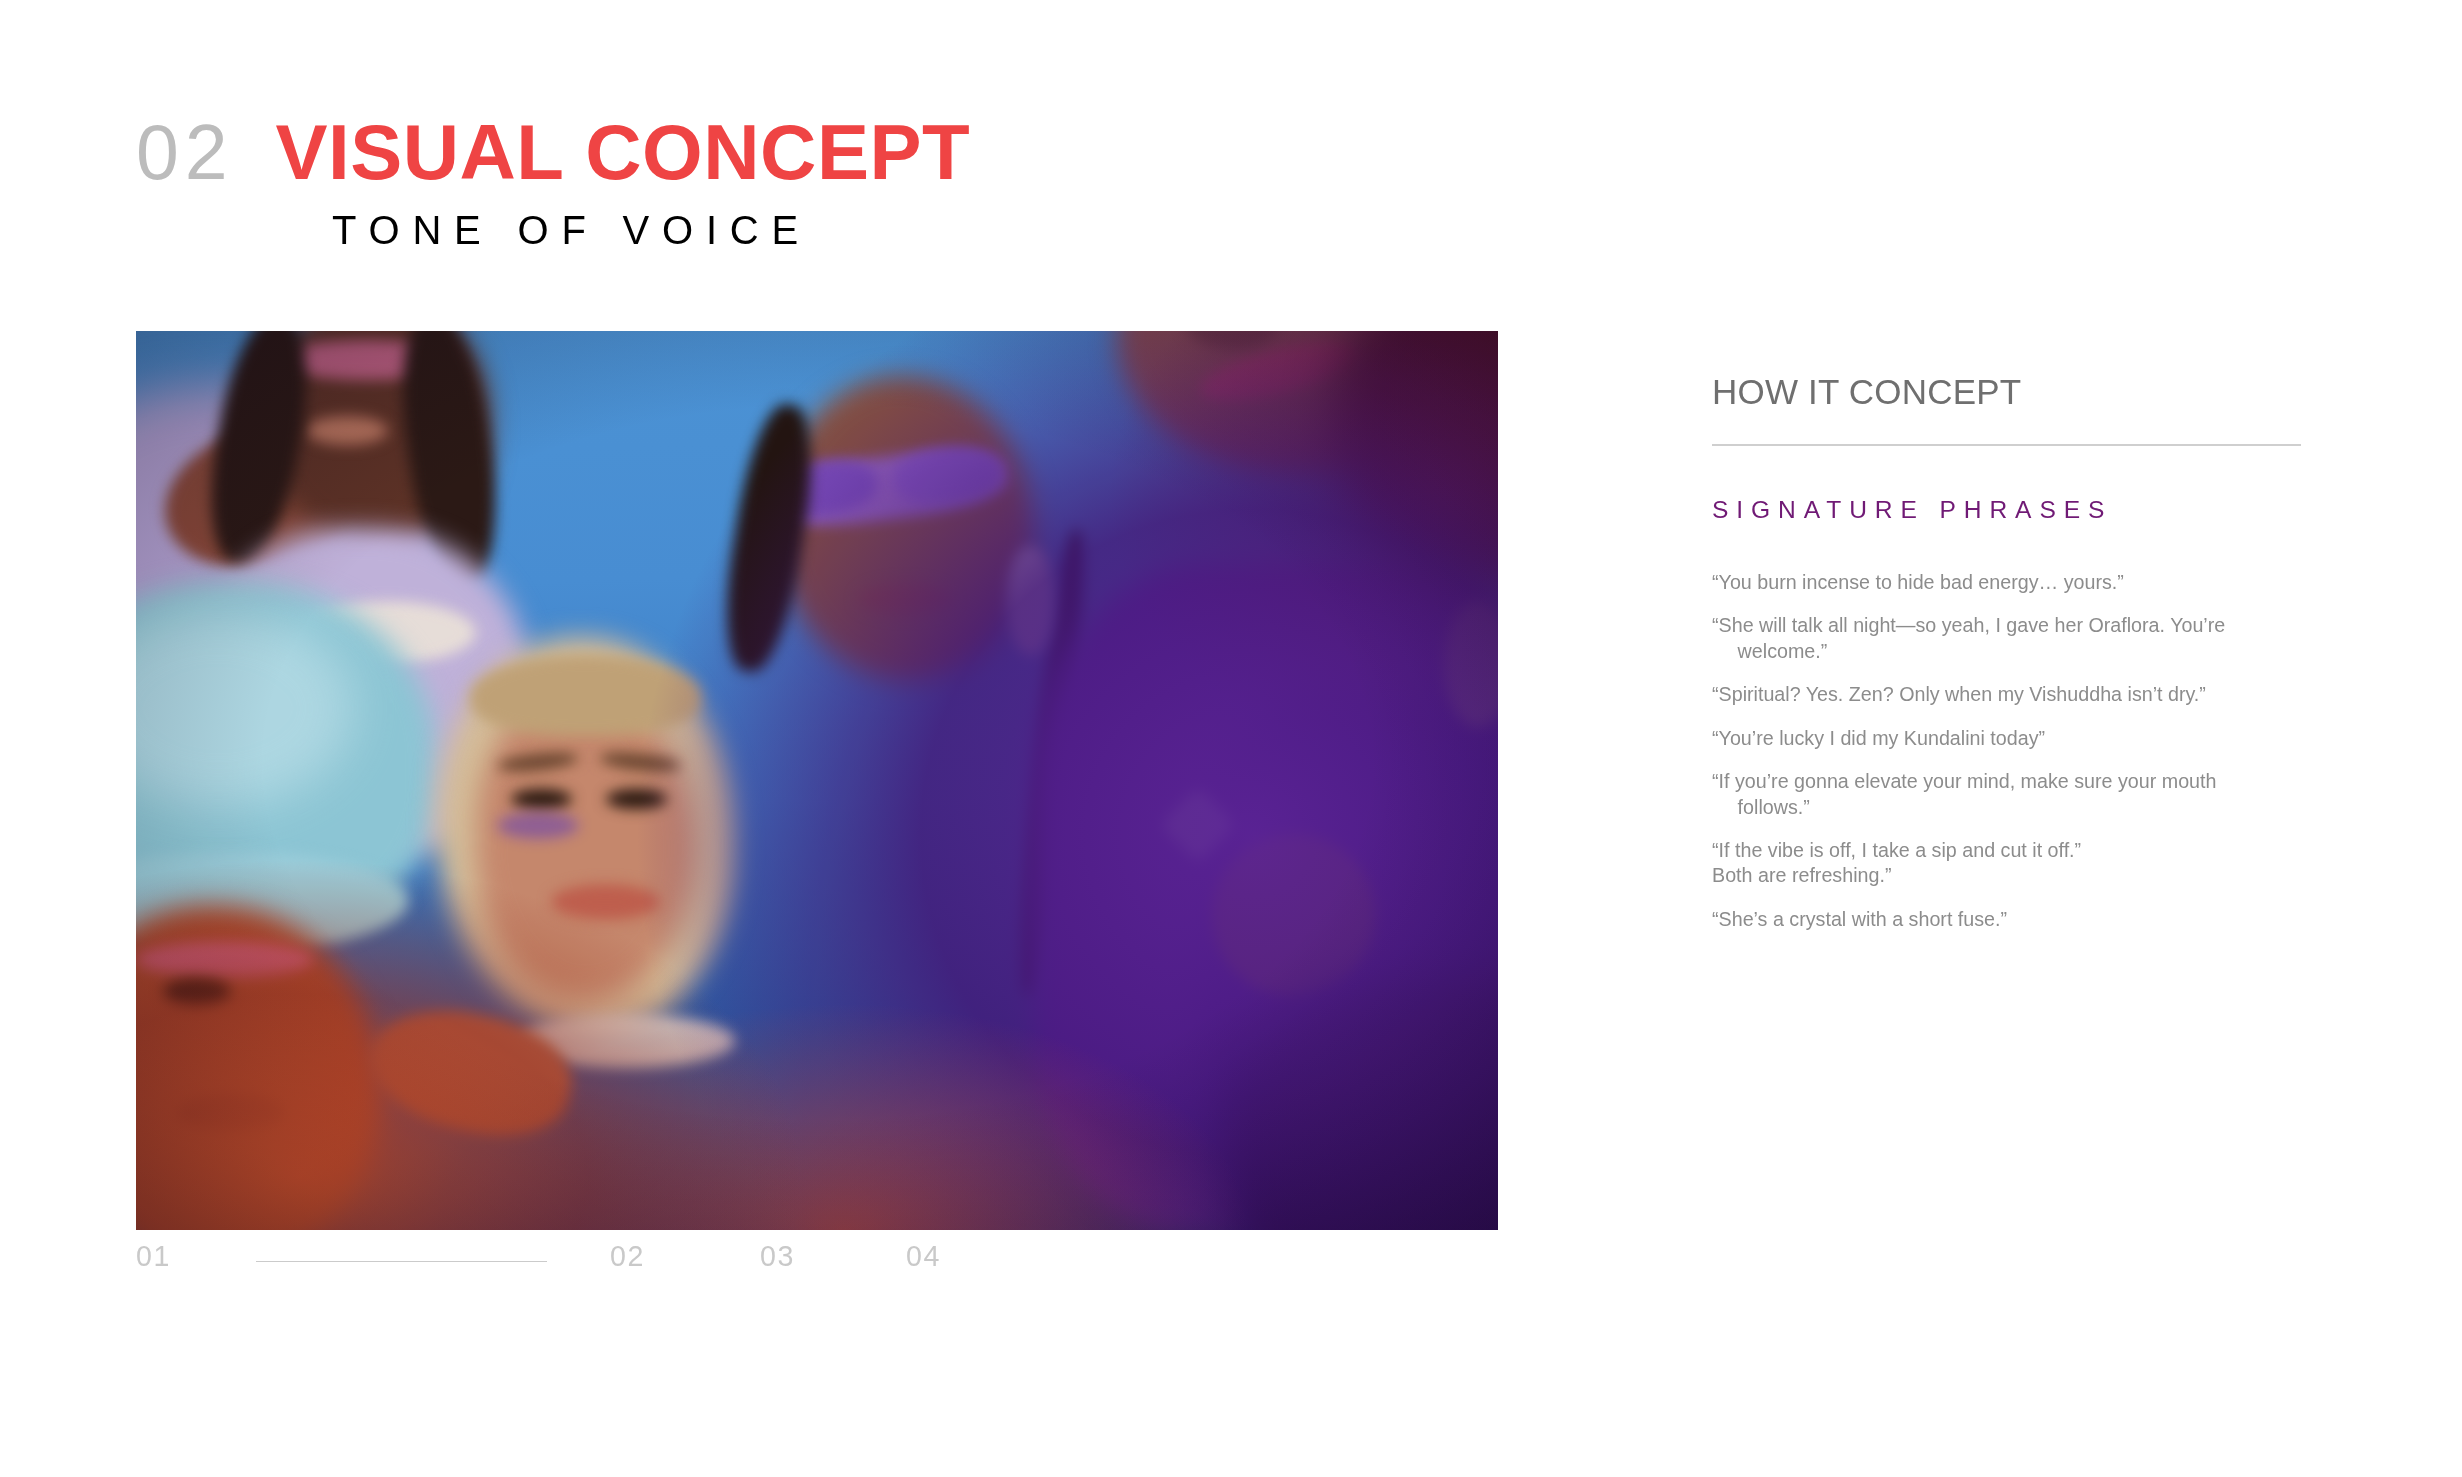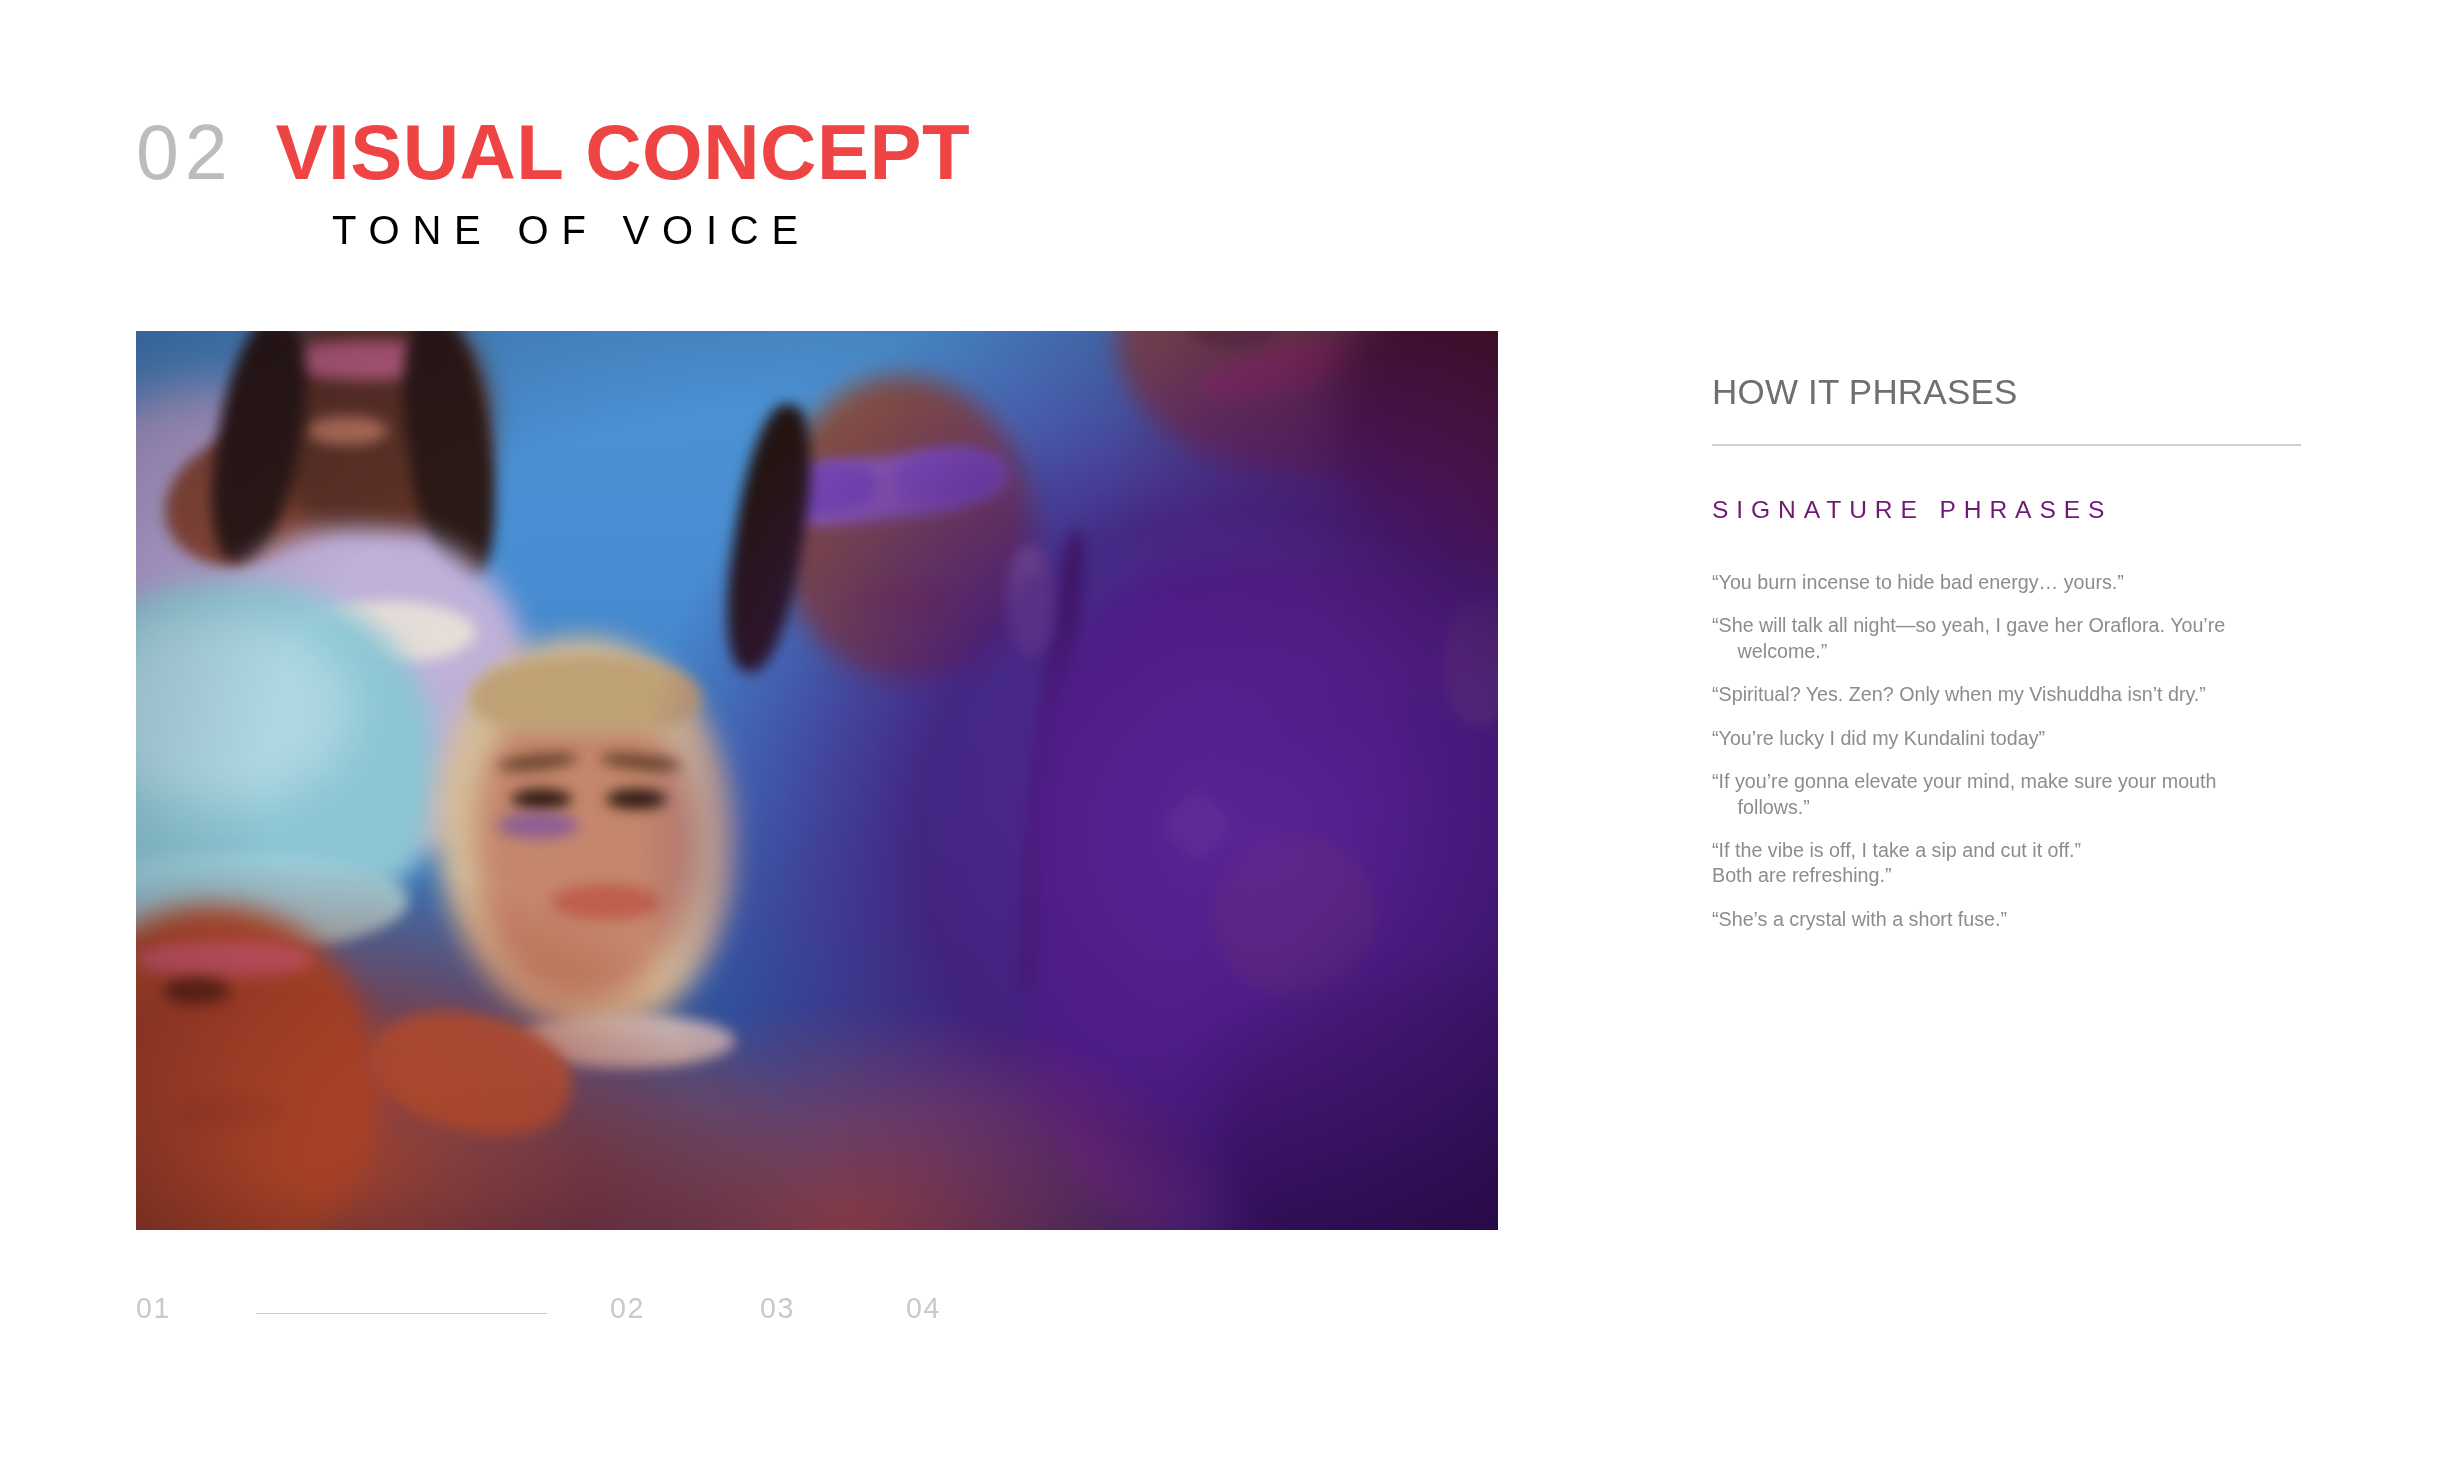--- a/index.html
+++ b/index.html
@@ -151,21 +151,21 @@
   .phrase-item.no-hang {
     padding-left: 0;
     text-indent: 0;
     white-space: pre-line;
   }
 
   
   #pagination {
     position: absolute;
     left: 136px;
-    top: 1294px;
+    top: 1242px;
     width: 837px;
     height: 44px;
   }
   .page-num {
     position: absolute;
     top: 0;
     font-size: 28.6px;
     font-weight: 400;
     color: #c9c9c9;
     letter-spacing: 1.5px;
@@ -257,21 +257,21 @@
 
   <div class="blob blob-hard" style="left:96%; top:30%; width:5%; height:14%; background:#f0c39a; border-radius:50%; opacity:.75;"></div>
 
   <div class="ph-layer wash-right"></div>
   <div class="ph-layer wash-bottom"></div>
   <div class="ph-layer vignette"></div>
   <div class="ph-layer grain"></div>
 </div>
 
 <div id="copy-panel">
-  <h2 id="how-it-speaks">HOW IT PHRASES</h2>
+  <h2 id="how-it-speaks">HOW IT CONCEPT</h2>
 
   <div id="panel-divider"></div>
 
   <div id="signature-phrases">SIGNATURE PHRASES</div>
 
   <ul id="phrase-list">
       <li class="phrase-item">“You burn incense to hide bad energy… yours.”</li>
       <li class="phrase-item">“She will talk all night—so yeah, I gave her Oraflora. You’re welcome.”</li>
       <li class="phrase-item">“Spiritual? Yes. Zen? Only when my Vishuddha isn’t dry.”</li>
       <li class="phrase-item">“You’re lucky I did my Kundalini today”</li>

